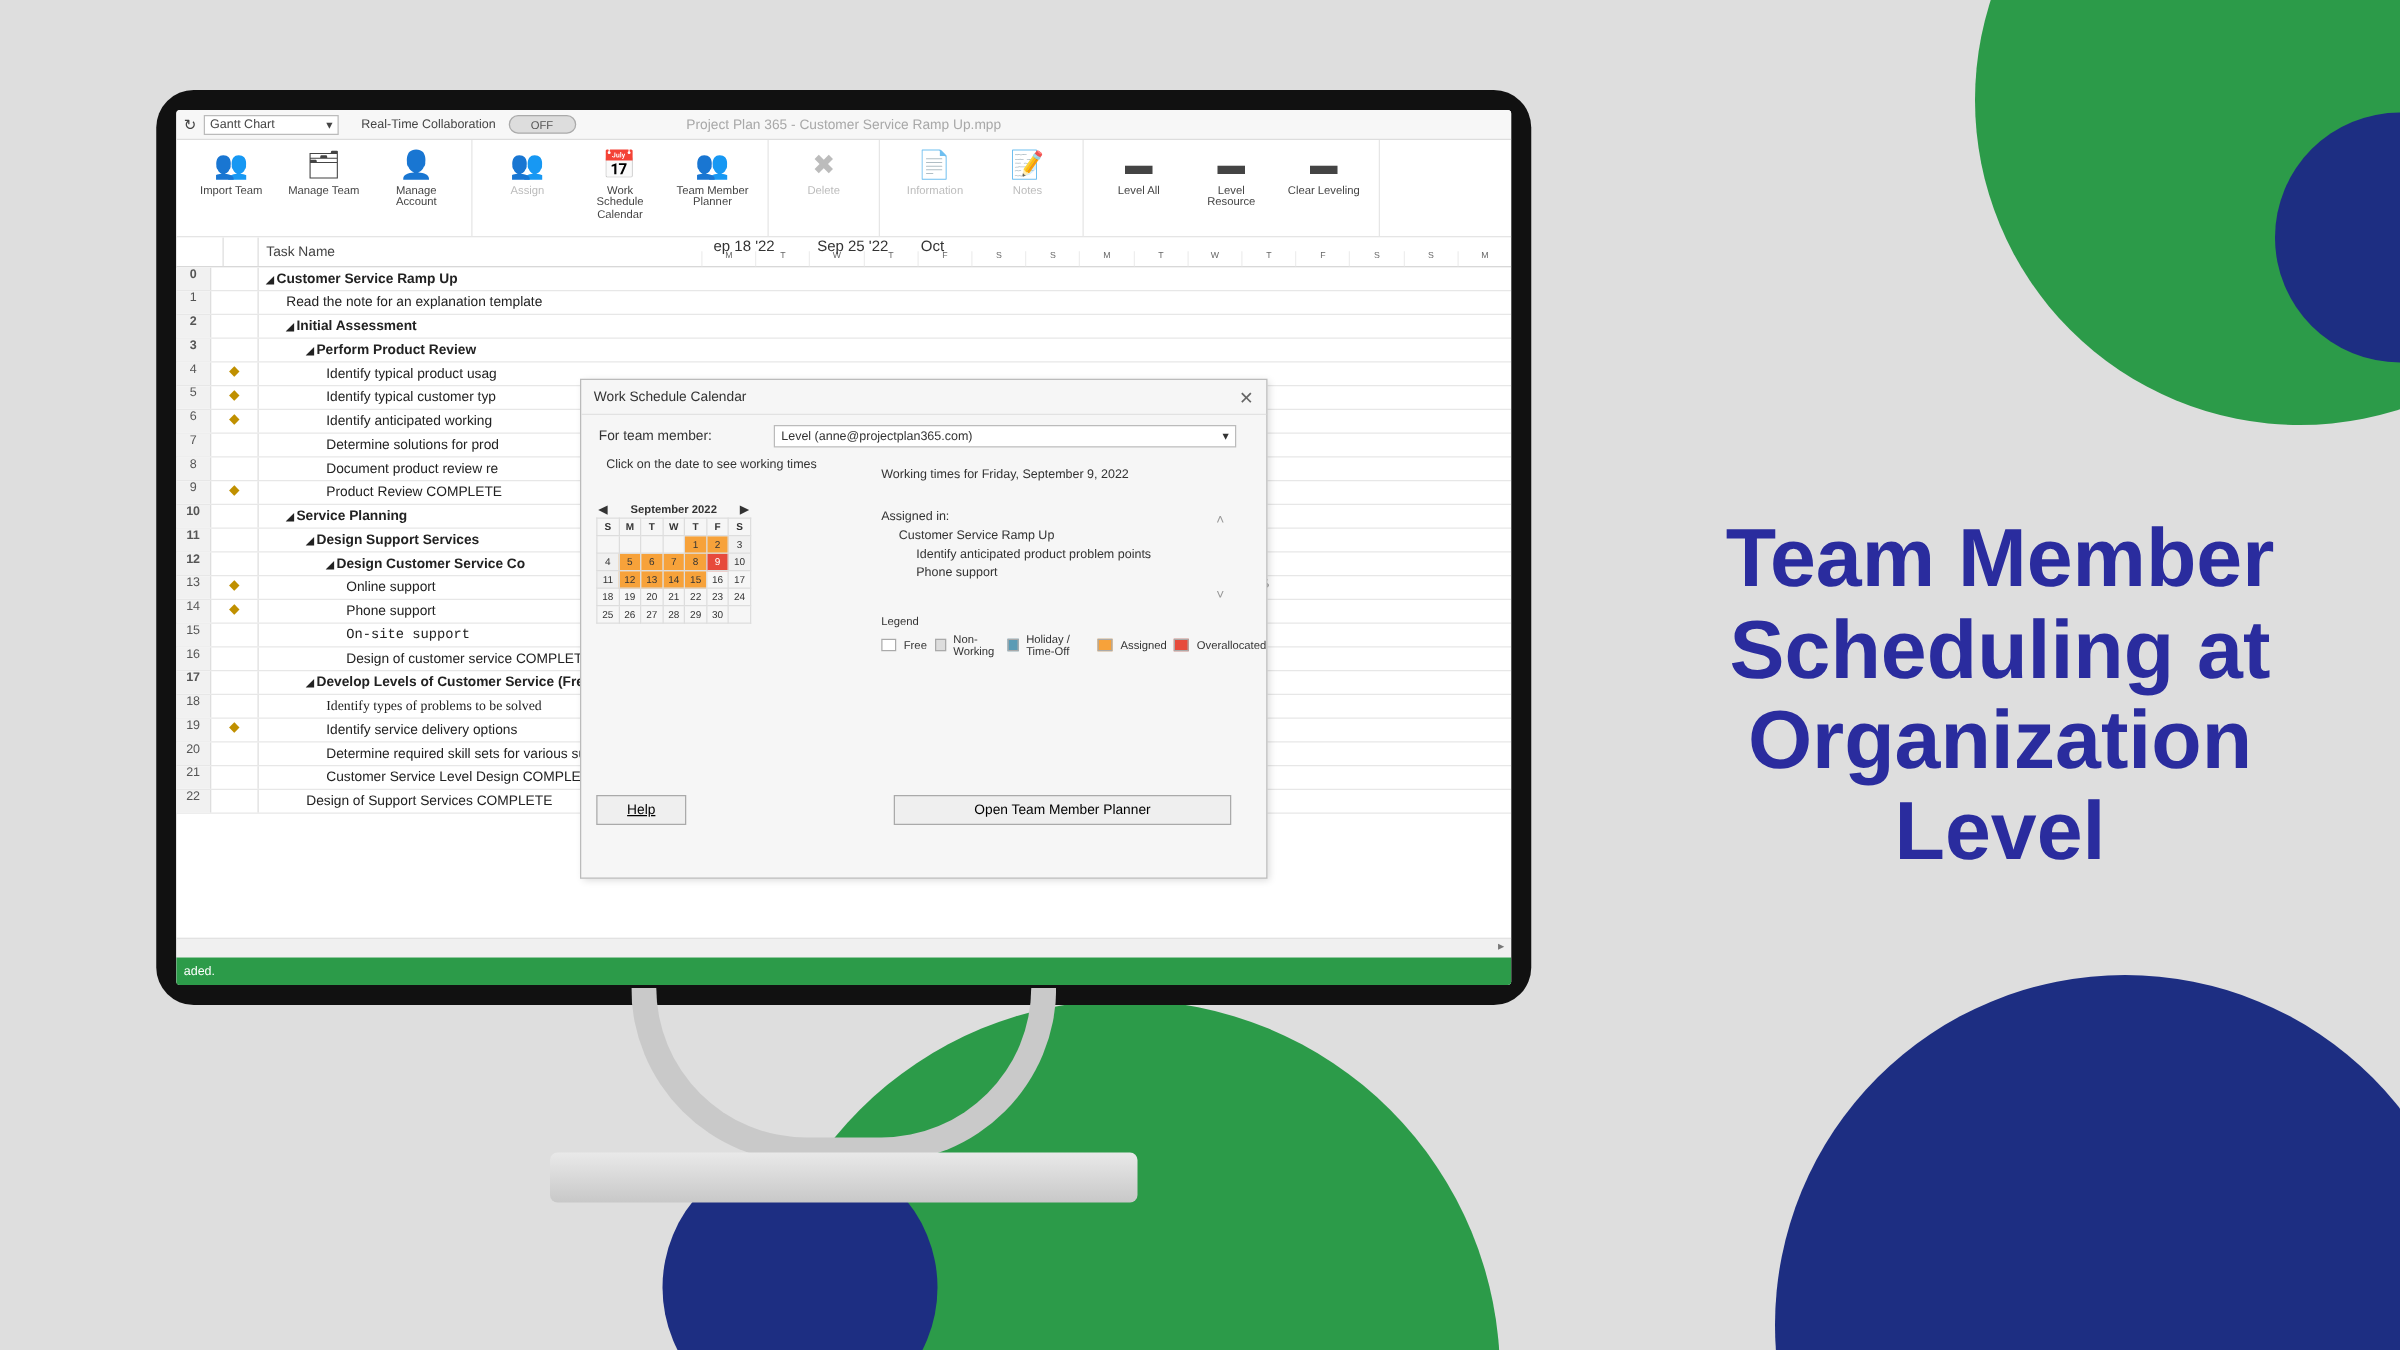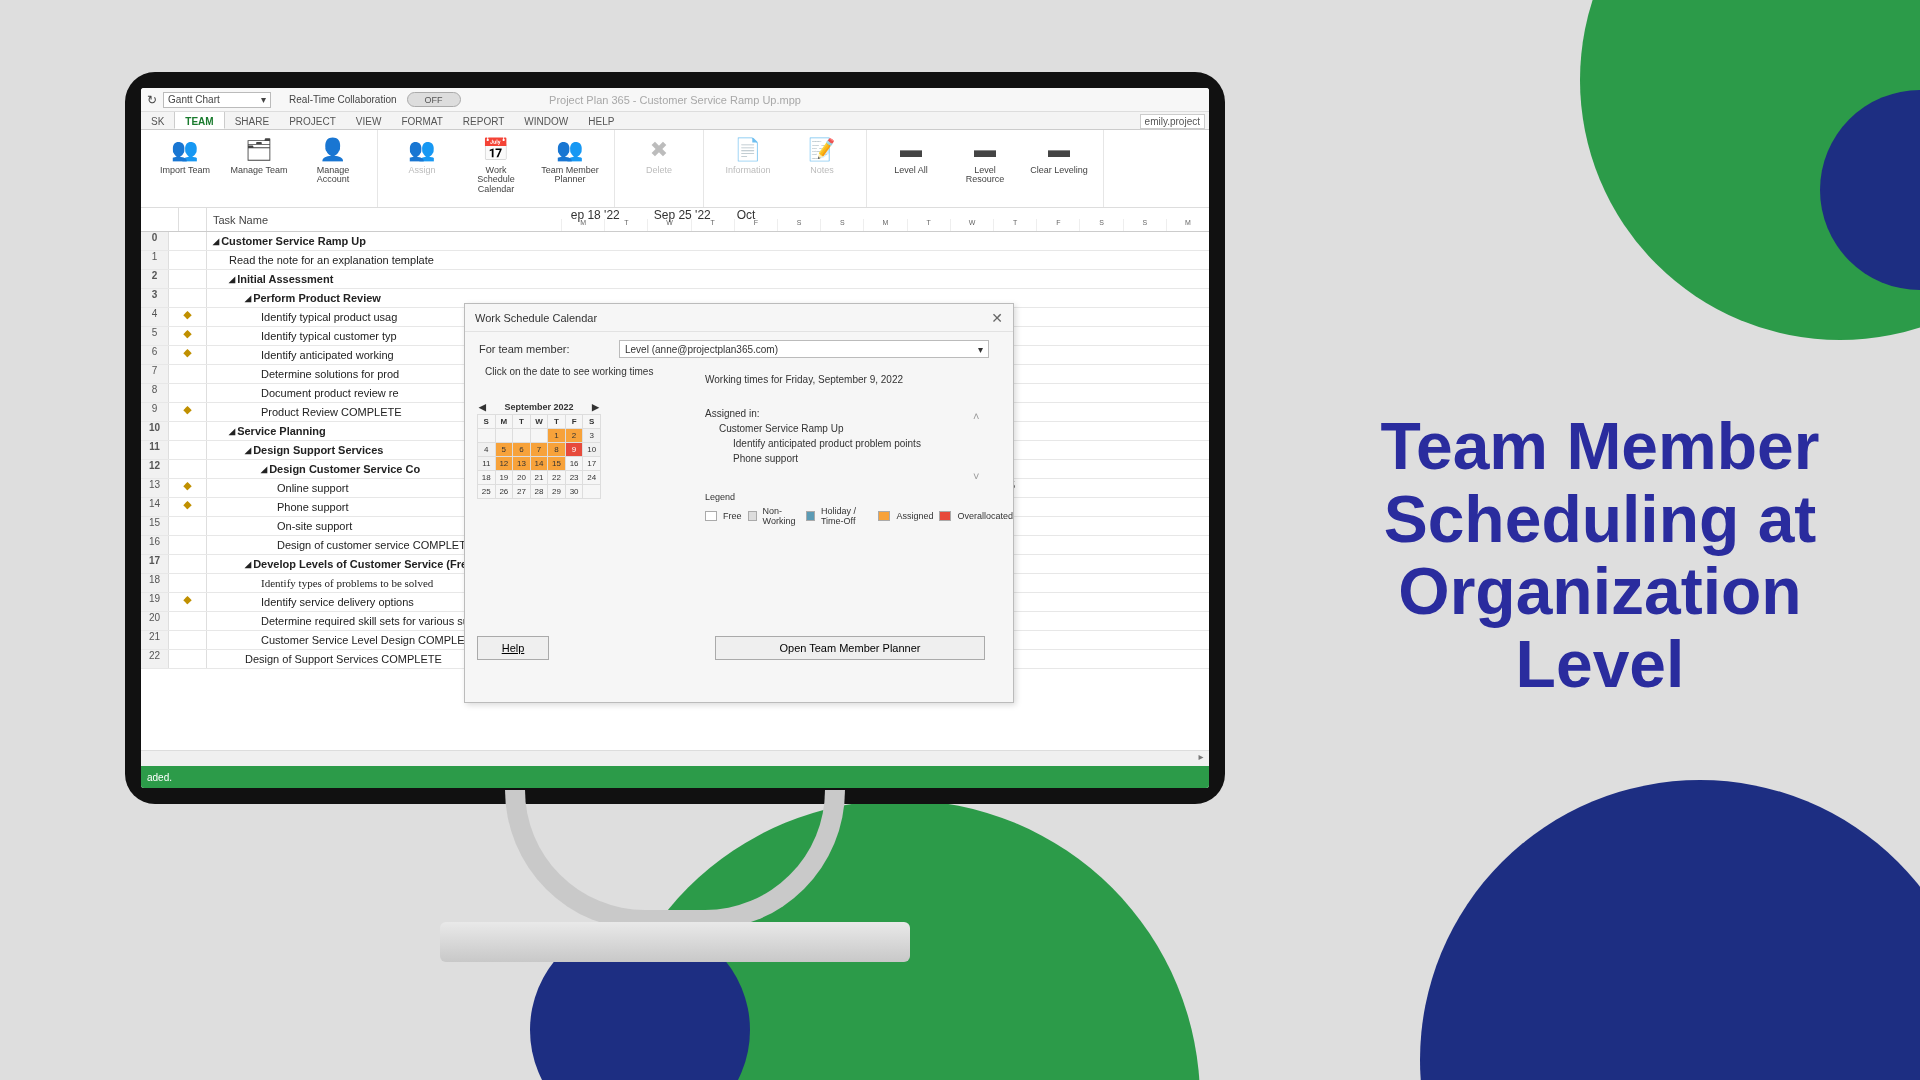--- a/index.html
+++ b/index.html
@@ -103,33 +103,20 @@
       <span class="redo">↻</span>
       <span class="vsel">
             <span>Gantt Chart</span>
             <span>▾</span>
           </span>
       <span class="rtc">Real-Time Collaboration</span>
       <span class="toggle">OFF</span>
       <span class="wtitle">Project Plan 365 - Customer Service Ramp Up.mpp</span>
     </div>
 
-    <div class="tabs" id="menu">
-          <span class="tab">SK</span>
-          <span class="tab active">TEAM</span>
-          <span class="tab">SHARE</span>
-          <span class="tab">PROJECT</span>
-          <span class="tab">VIEW</span>
-          <span class="tab">FORMAT</span>
-          <span class="tab">REPORT</span>
-          <span class="tab">WINDOW</span>
-          <span class="tab">HELP</span>
-          <span class="grow"></span>
-          <span class="userbox">emily.project</span>
-        </div>
 
     <div class="ribbon" id="ribbon">
           <div class="rgrp">
             <div class="rbtn">
               <div class="ric">👥</div>
               <div class="lbl">Import Team</div>
             </div>
             <div class="rbtn">
               <div class="ric">🗂</div>
               <div class="lbl">Manage Team</div>
@@ -320,21 +307,21 @@
           <div class="row">
             <div class="rn">14</div>
             <div class="ind">◆</div>
             <div class="tn" style="padding-left: 70px;">Phone support</div>
             <div class="res"></div>
             <div class="gcell"></div>
           </div>
           <div class="row">
             <div class="rn">15</div>
             <div class="ind"></div>
-            <div class="tn" style="padding-left: 70px;">On-site support</div>
+            <div class="tn" style="padding-left: 70px; font-family: Liberation Mono, monospace;">On-site support</div>
             <div class="res"></div>
             <div class="gcell"></div>
           </div>
           <div class="row">
             <div class="rn">16</div>
             <div class="ind"></div>
             <div class="tn" style="padding-left: 70px;">Design of customer service COMPLETE</div>
             <div class="res"></div>
             <div class="gcell"></div>
           </div>

